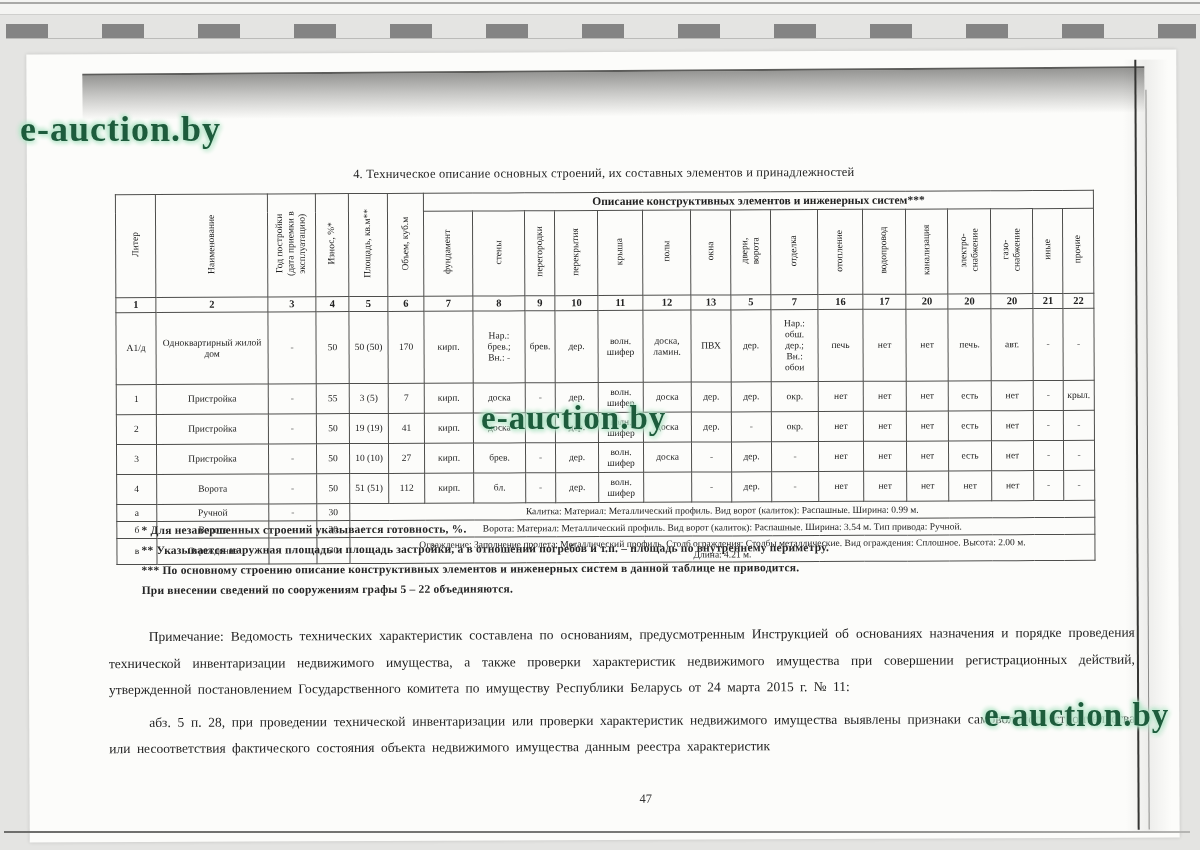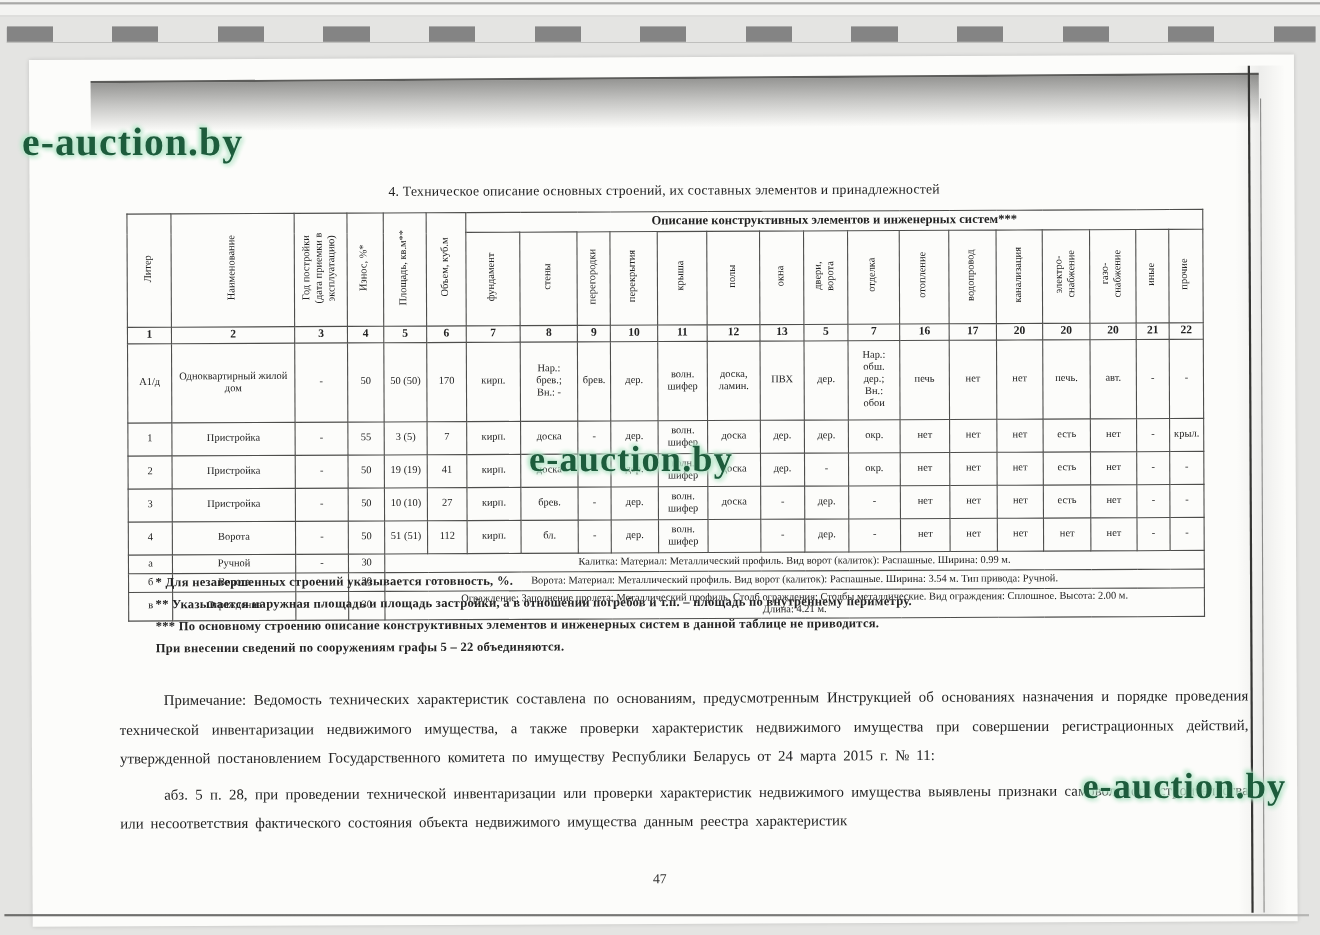--- a/index.html
+++ b/index.html
@@ -46,21 +46,21 @@
   .mergetext{font-size:10px;}
   td.namecell{font-size:10px;}
 
   .footnotes{position:absolute;left:113px;top:470px;width:900px;}
   .fnote{font-size:11.5px;font-weight:bold;color:#252525;margin-bottom:8px;letter-spacing:.2px;}
 
   .notes{position:absolute;left:80px;top:570px;width:1026px;color:#232323;}
   .np{font-size:13.5px;line-height:26.5px;text-align:justify;text-indent:40px;
     word-spacing:3px;margin:0 0 6px 0;}
 
-  .pagenum{position:absolute;left:564px;top:740px;font-size:12.5px;color:#333;}
+  .pagenum{position:absolute;left:610px;top:740px;font-size:12.5px;color:#333;}
 </style>
 </head>
 <body>
 
 <div id="stage">
   <div class="whitecap"></div>
   <div class="topline"></div>
   <div class="dashes"></div>
 
   <div class="page">

